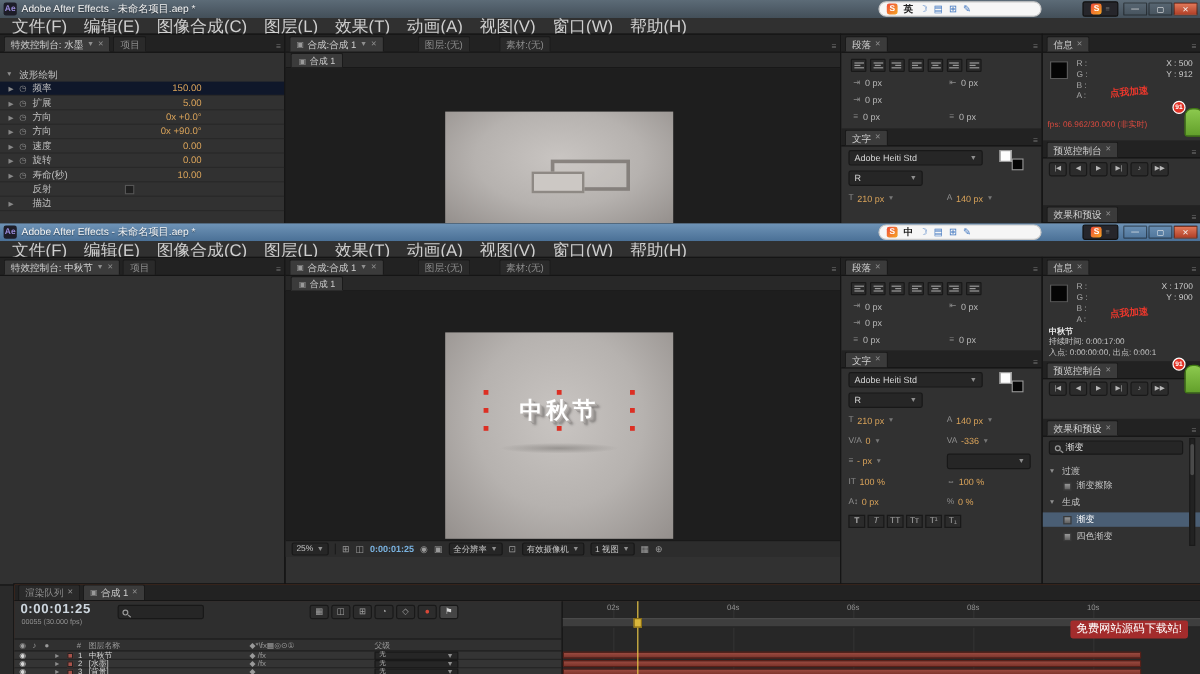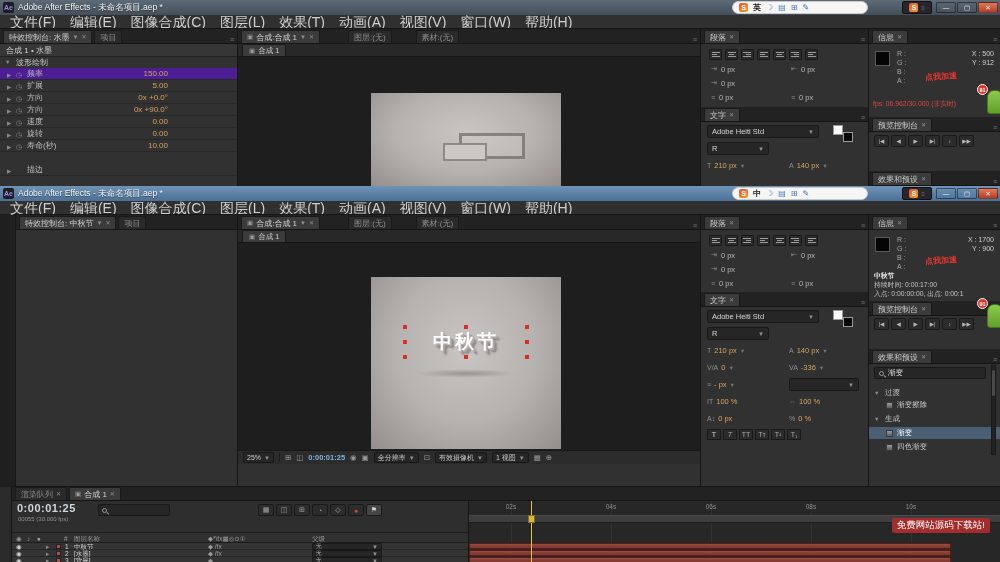--- a/index.html
+++ b/index.html
@@ -36,21 +36,21 @@
 .icgrip::before{content:"≡"}
 .ticon{font-size:6.5px;color:#9a9a9a}
 .ticon::before{content:"▣"}
 
 .hdr-row{position:absolute;left:0;top:15px;width:100%;height:13px;background:#363636;border-bottom:1px solid #202020;font-size:8px;color:#cfcfcf;line-height:13px;padding-left:6px;white-space:nowrap}
 .fx-group{position:absolute;left:0;width:100%;height:11px;font-size:8px;color:#c4c4c4;line-height:11px}
 .twd{position:absolute;left:5px;top:0;font-size:5.5px;color:#8f8f8f}
 .twd::before{content:"▼"}
 .fx-group .glbl{position:absolute;left:16px}
 .fx-row{position:absolute;left:0;width:100%;height:12px;border-bottom:1px solid #282828;font-size:8px;color:#bfbfbf;line-height:11px}
-.fx-row.hl{background:#4c1d95}
+.fx-row.hl{background:#0f172a}
 .twr{position:absolute;left:7px;top:2px;font-size:5.5px;color:#888}
 .twr::before{content:"▶"}
 .fx-row .sw{position:absolute;left:16px;top:1px;font-size:7px;color:#8a8a8a}
 .fx-row .sw::before{content:"◷"}
 .fx-row .lbl{position:absolute;left:27px;white-space:nowrap}
 .fx-row .val{position:absolute;left:100px;width:68px;text-align:right;color:#d9a35a}
 .fx-check{position:absolute;left:104px;top:2px;width:8px;height:8px;background:#202020;border:1px solid #565656}
 
 .subtabbar{position:absolute;left:0;top:15px;width:100%;height:13px;background:#282828;border-bottom:1px solid #161616;display:flex;align-items:flex-end;padding-left:4px}
 .subtab{height:12px;background:#3b3b3b;border:1px solid #1a1a1a;border-bottom:none;border-radius:2px 2px 0 0;font-size:7.5px;color:#ccc;display:flex;align-items:center;gap:3px;padding:0 6px}
@@ -185,21 +185,20 @@
         <span class="tab">
           <span>特效控制台: 水墨</span>
           <span class="ic icdd"></span>
           <span class="ic icx"></span>
         </span>
         <span class="tab off">
           <span>项目</span>
         </span>
         <span class="icgrip"></span>
       </div>
-      <div class="hdr-row">合成 1 • 水墨</div>
       <div class="fx-group" style="top:28px">
         <span class="twd"></span>
         <span class="glbl">波形绘制</span>
       </div>
       <div class="fx-row hl" style="top:39px">
         <span class="twr"></span>
             <span class="sw"></span>
         <span class="lbl">频率</span>
         <span class="val">150.00</span>
       </div>
@@ -231,20 +230,24 @@
         <span class="twr"></span>
             <span class="sw"></span>
         <span class="lbl">旋转</span>
         <span class="val">0.00</span>
       </div>
       <div class="fx-row" style="top:111px">
         <span class="twr"></span>
             <span class="sw"></span>
         <span class="lbl">寿命(秒)</span>
         <span class="val">10.00</span>
+      </div>
+      <div class="fx-row" style="top:123px">
+        <span class="lbl" style="left:27px">反射</span>
+        <span class="fx-check"></span>
       </div>
       <div class="fx-row" style="top:135px">
         <span class="twr"></span>
         <span class="lbl">描边</span>
       </div>
     </div>
 
     <div class="panel" style="left:238px;top:0;width:462px;height:157px">
       <div class="tabbar">
         <span class="tab">
@@ -448,21 +451,21 @@
     <span class="mi">图层(L)</span>
     <span class="mi">效果(T)</span>
     <span class="mi">动画(A)</span>
     <span class="mi">视图(V)</span>
     <span class="mi">窗口(W)</span>
     <span class="mi">帮助(H)</span>
   </div>
 
   <div class="workspace" style="top:29px;height:272px">
 
-    <div class="panel" style="left:16px;top:0;width:237px;height:272px">
+    <div class="panel" style="left:0;top:0;width:237px;height:272px">
       <div class="tabbar">
         <span class="tab">
           <span>特效控制台: 中秋节</span>
           <span class="ic icdd"></span>
           <span class="ic icx"></span>
         </span>
         <span class="tab off">
           <span>项目</span>
         </span>
         <span class="icgrip"></span>

